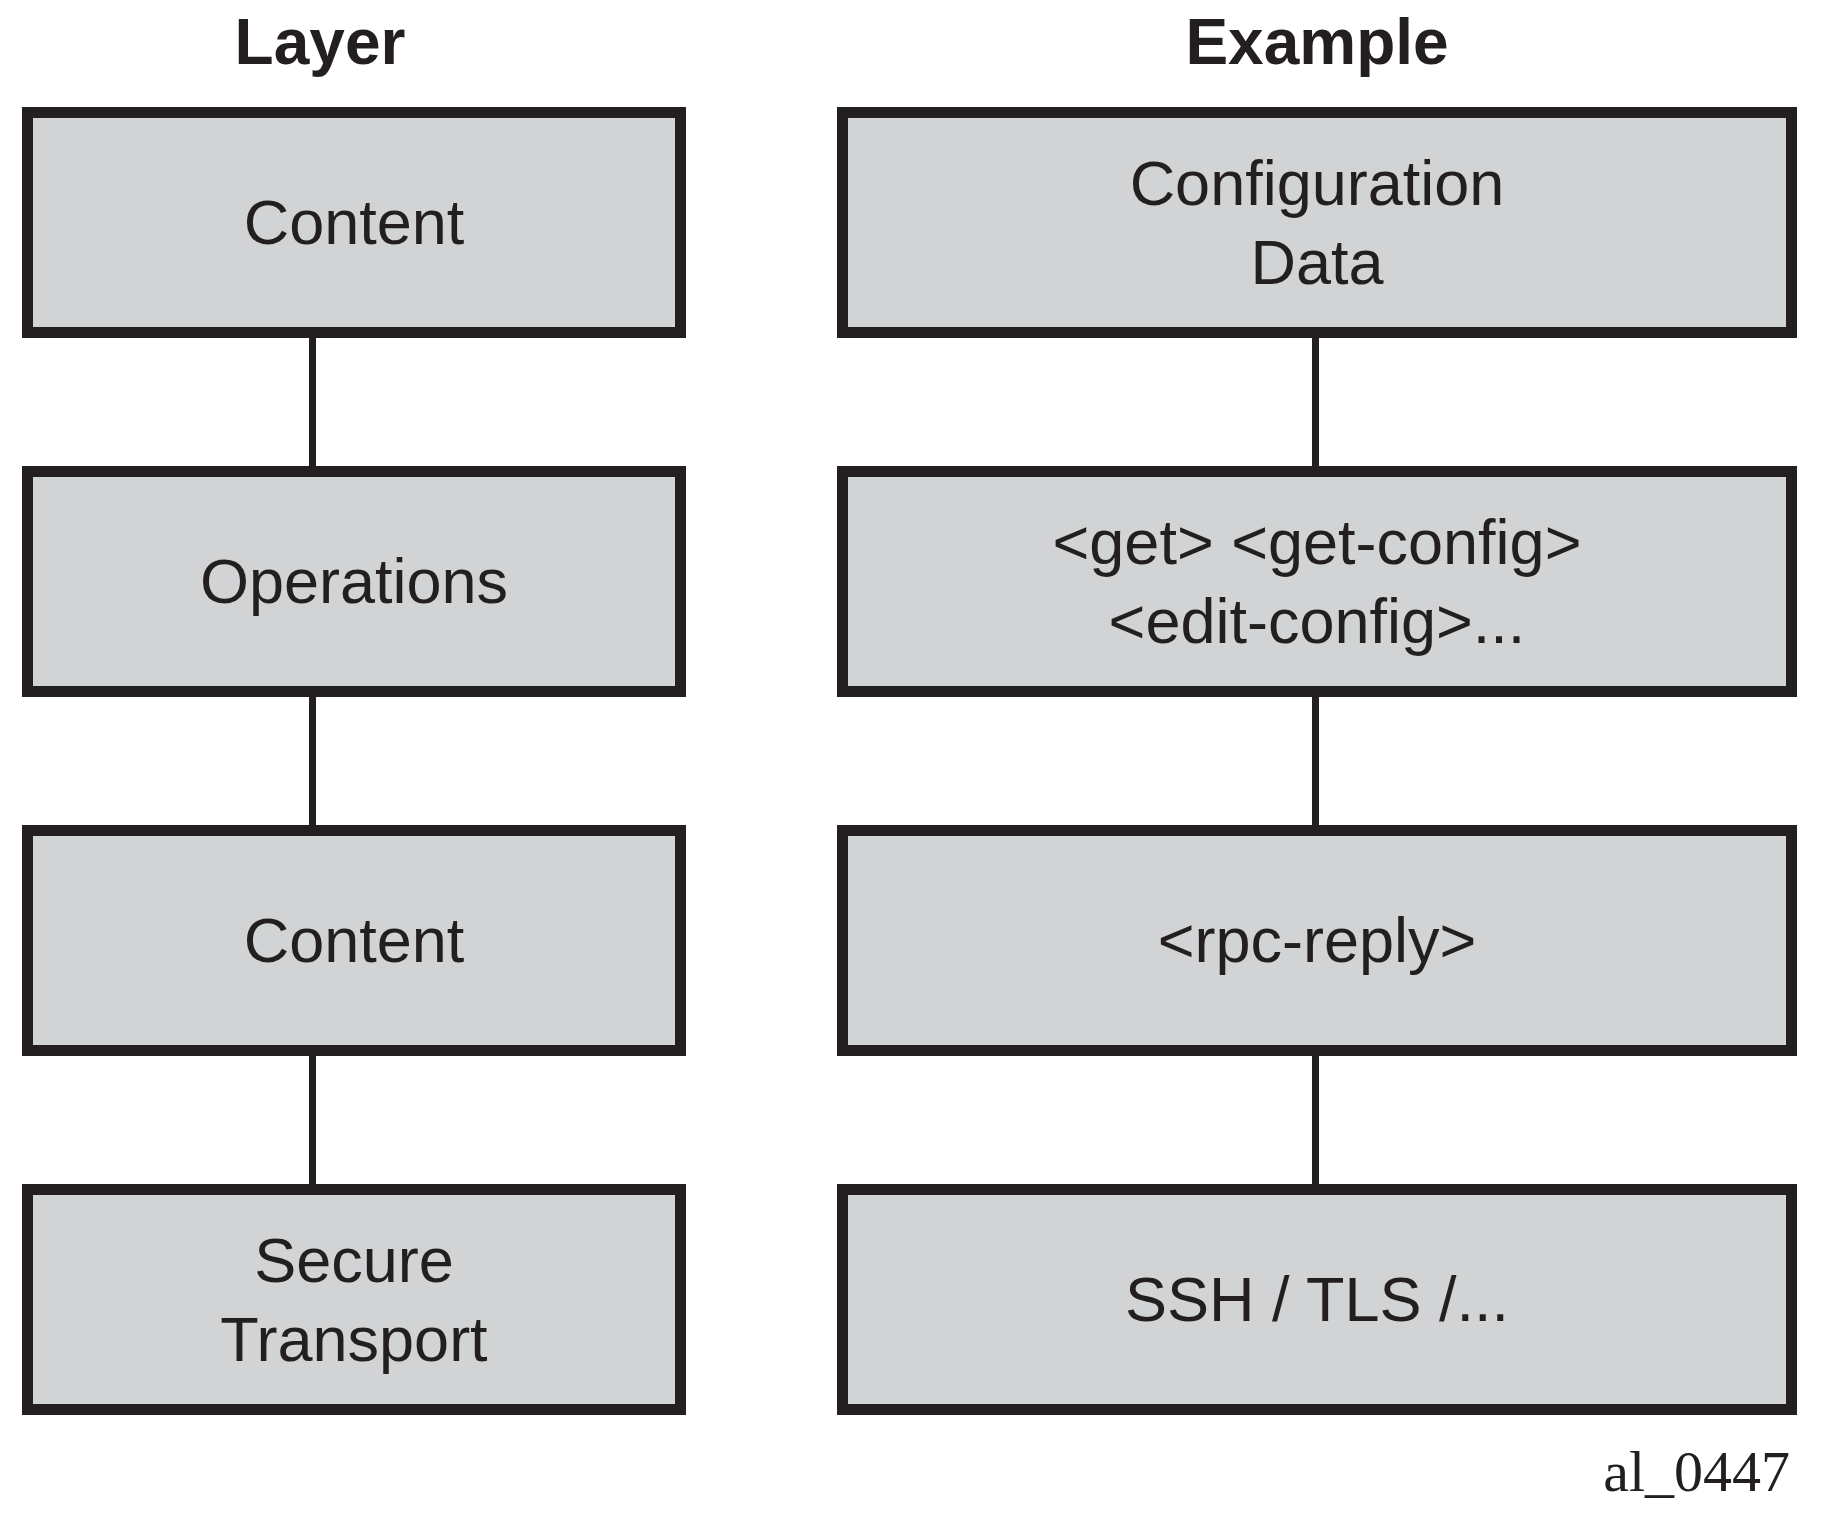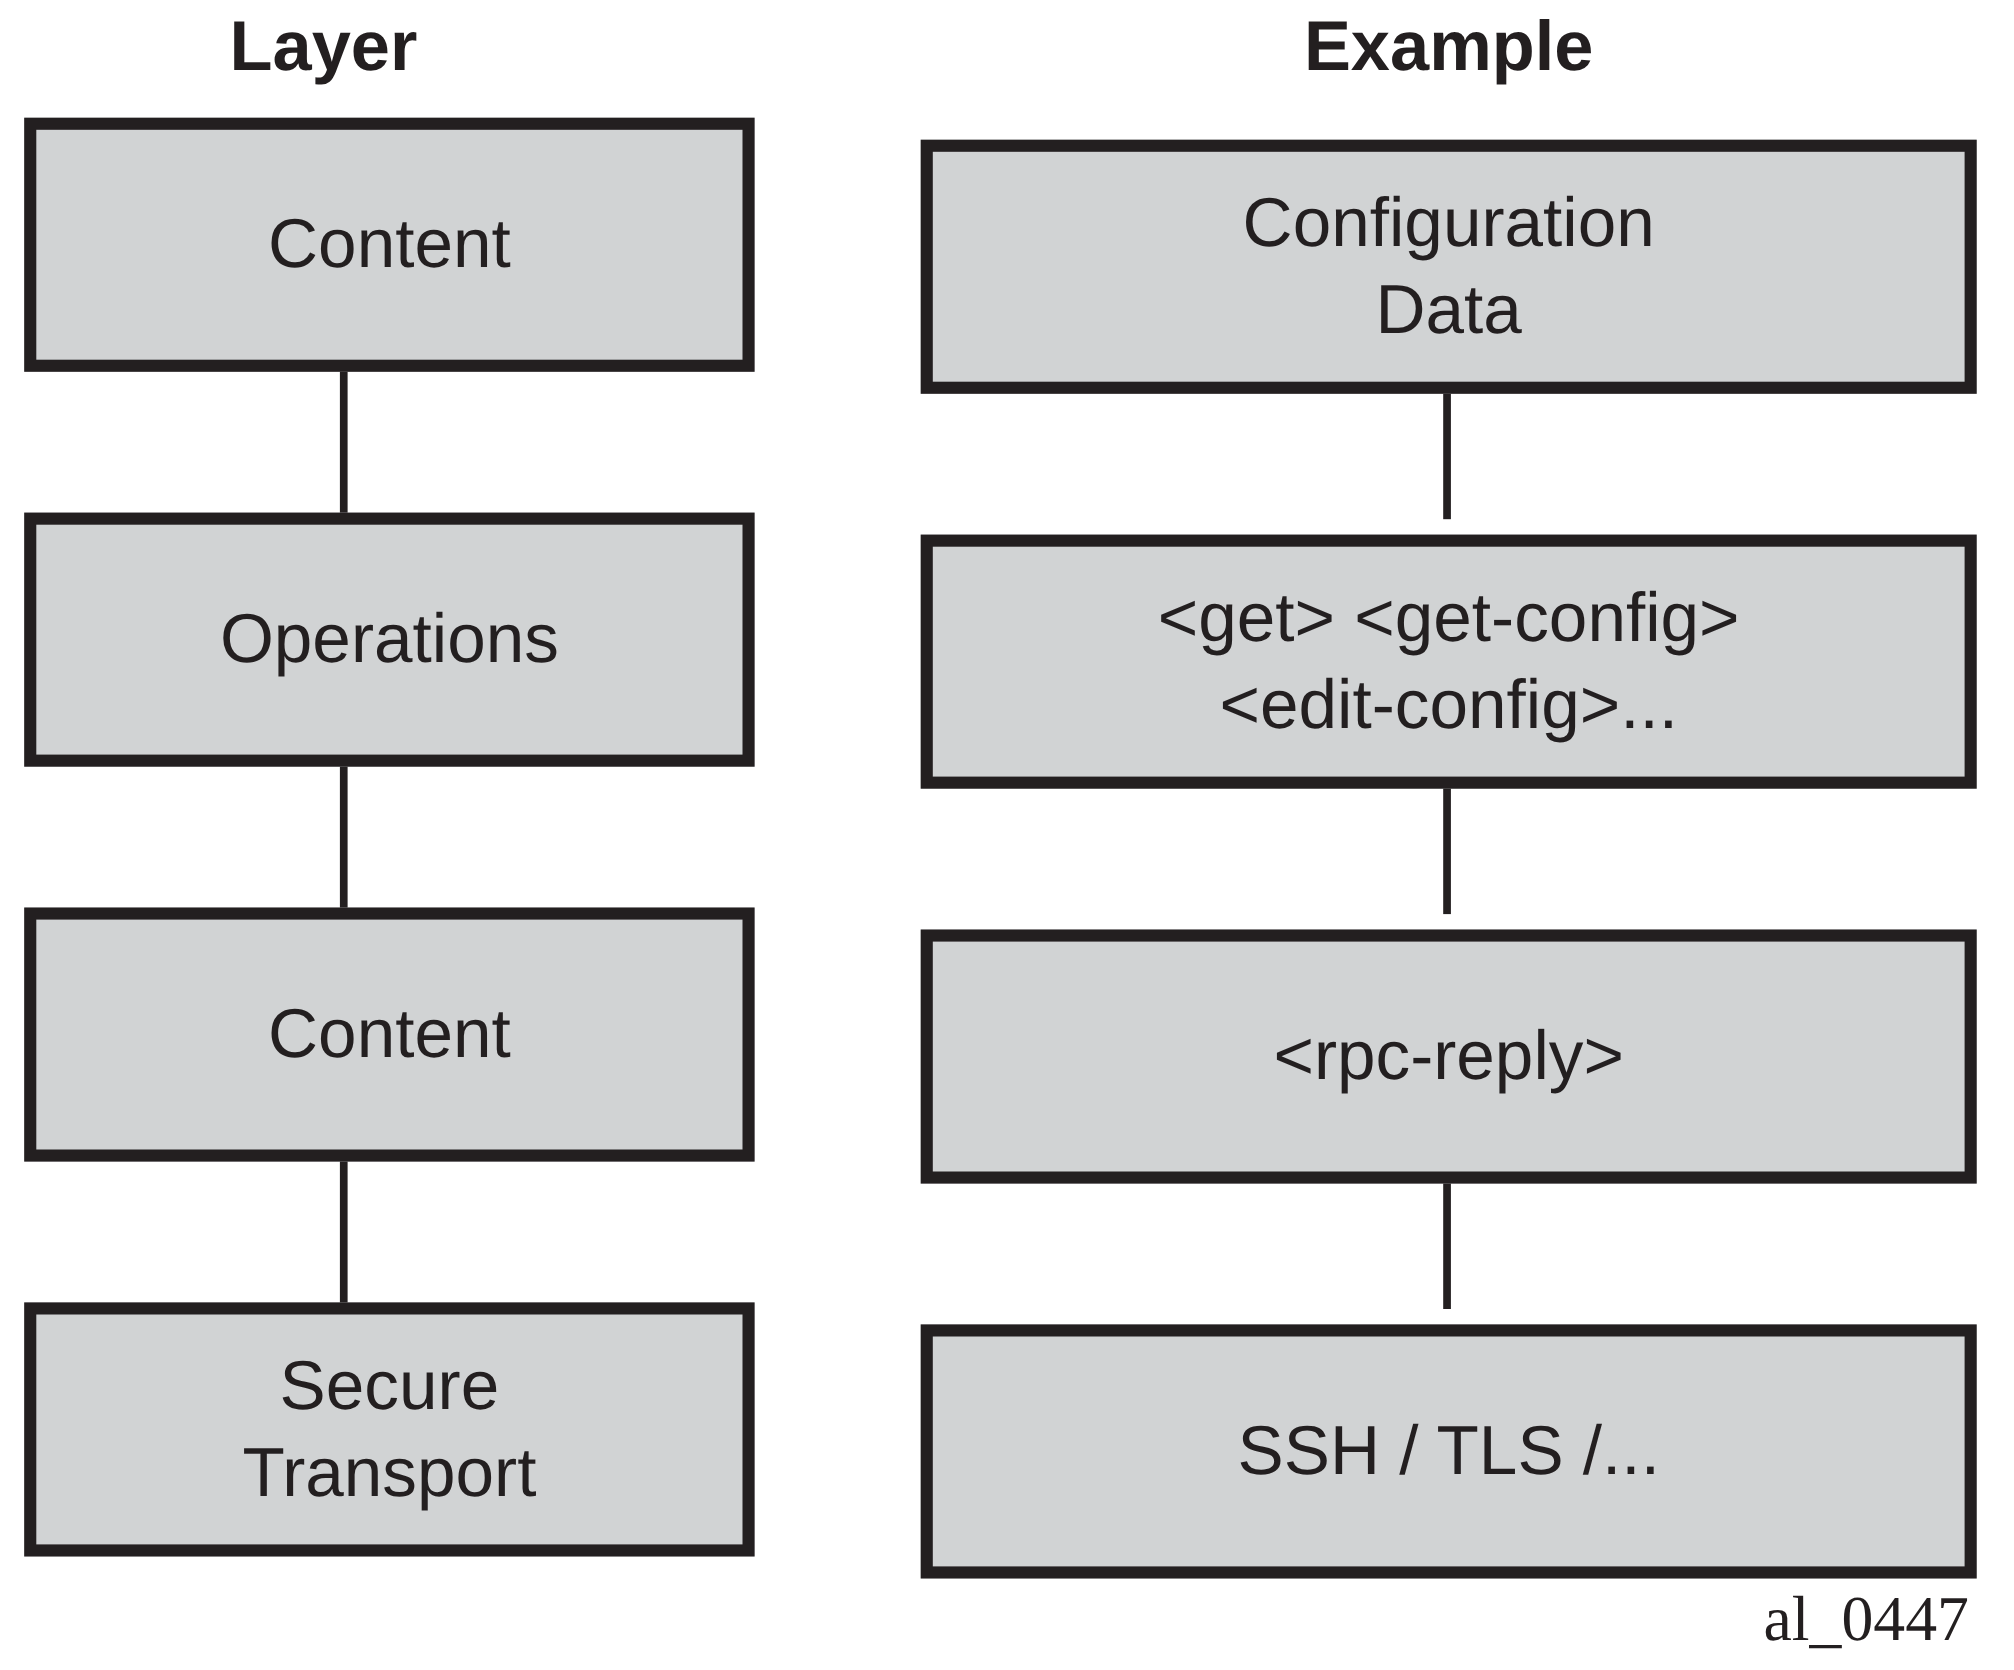--- a/index.html
+++ b/index.html
@@ -18,41 +18,41 @@
   }
   .col-header {
     position: absolute;
     top: 6px;
     font-size: 64px;
     font-weight: bold;
     line-height: 72px;
     text-align: center;
     color: #231f20;
   }
-  .col-header.left  { left: 4px;  width: 580px; text-align: center; }
+  .col-header.left  { left: 30px;  width: 580px; text-align: center; }
   .col-header.right { left: 837px; width: 960px; }
 
   .box {
     position: absolute;
     box-sizing: border-box;
     height: 231px;
     background: #d1d3d4;
     border: 11px solid #231f20;
     display: flex;
     flex-direction: column;
     justify-content: center;
     align-items: center;
     text-align: center;
     font-size: 63px;
     line-height: 79px;
     color: #231f20;
     z-index: 2;
   }
   .box.colL { left: 22px;  width: 664px; }
-  .box.colR { left: 837px; width: 960px; margin-top: 20px; }
+  .box.colR { left: 837px; width: 960px; }
   .row0 { top: 107px; }
   .row1 { top: 466px; }
   .row2 { top: 825px; }
   .row3 { top: 1184px; }
 
   .vline {
     position: absolute;
     width: 7px;
     height: 140px;
     background: #231f20;

